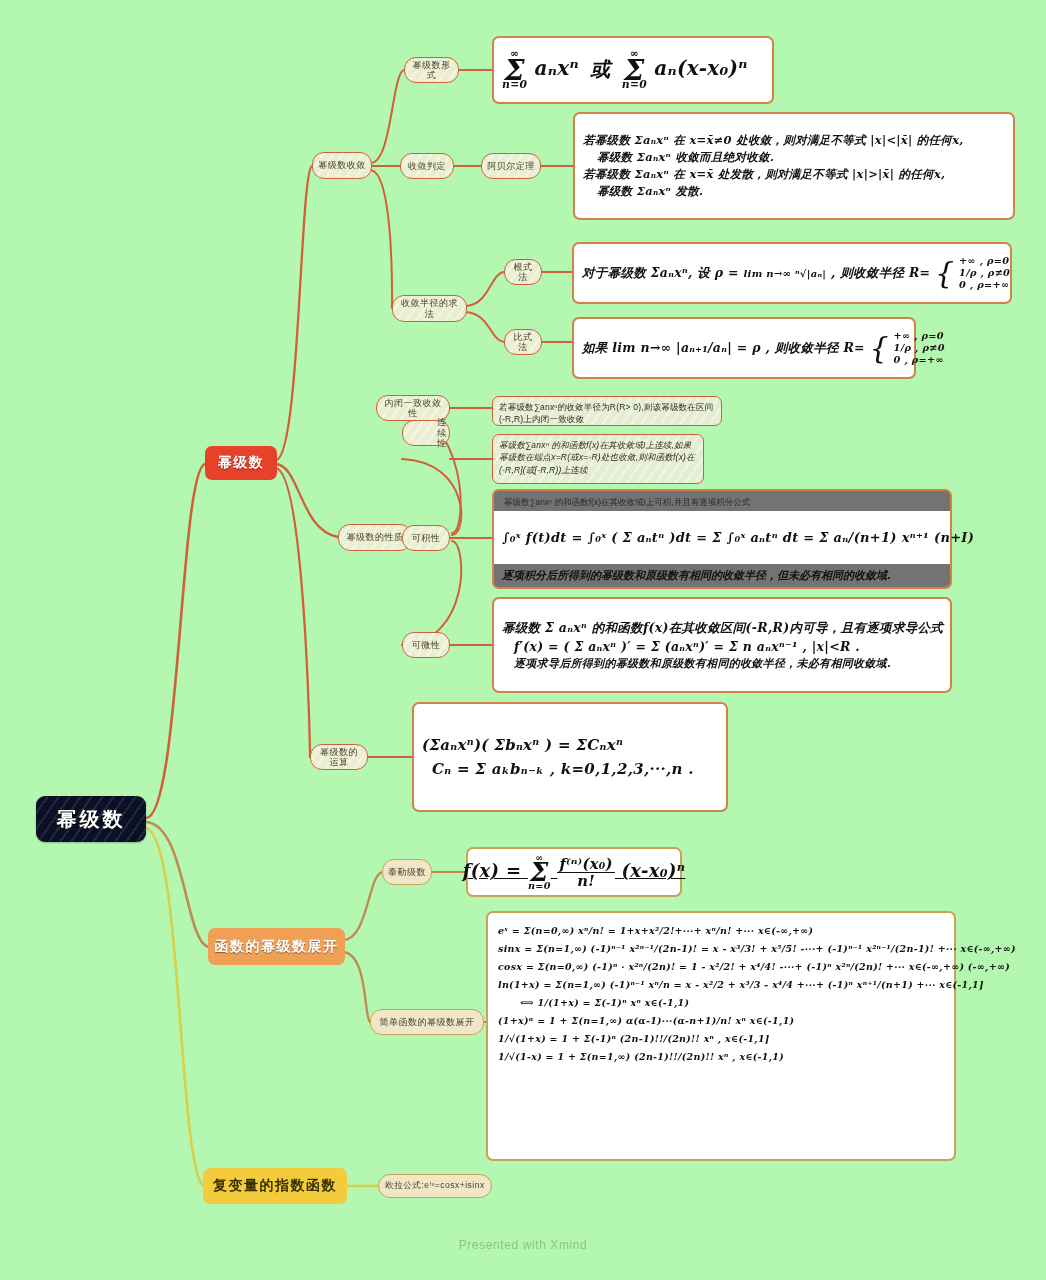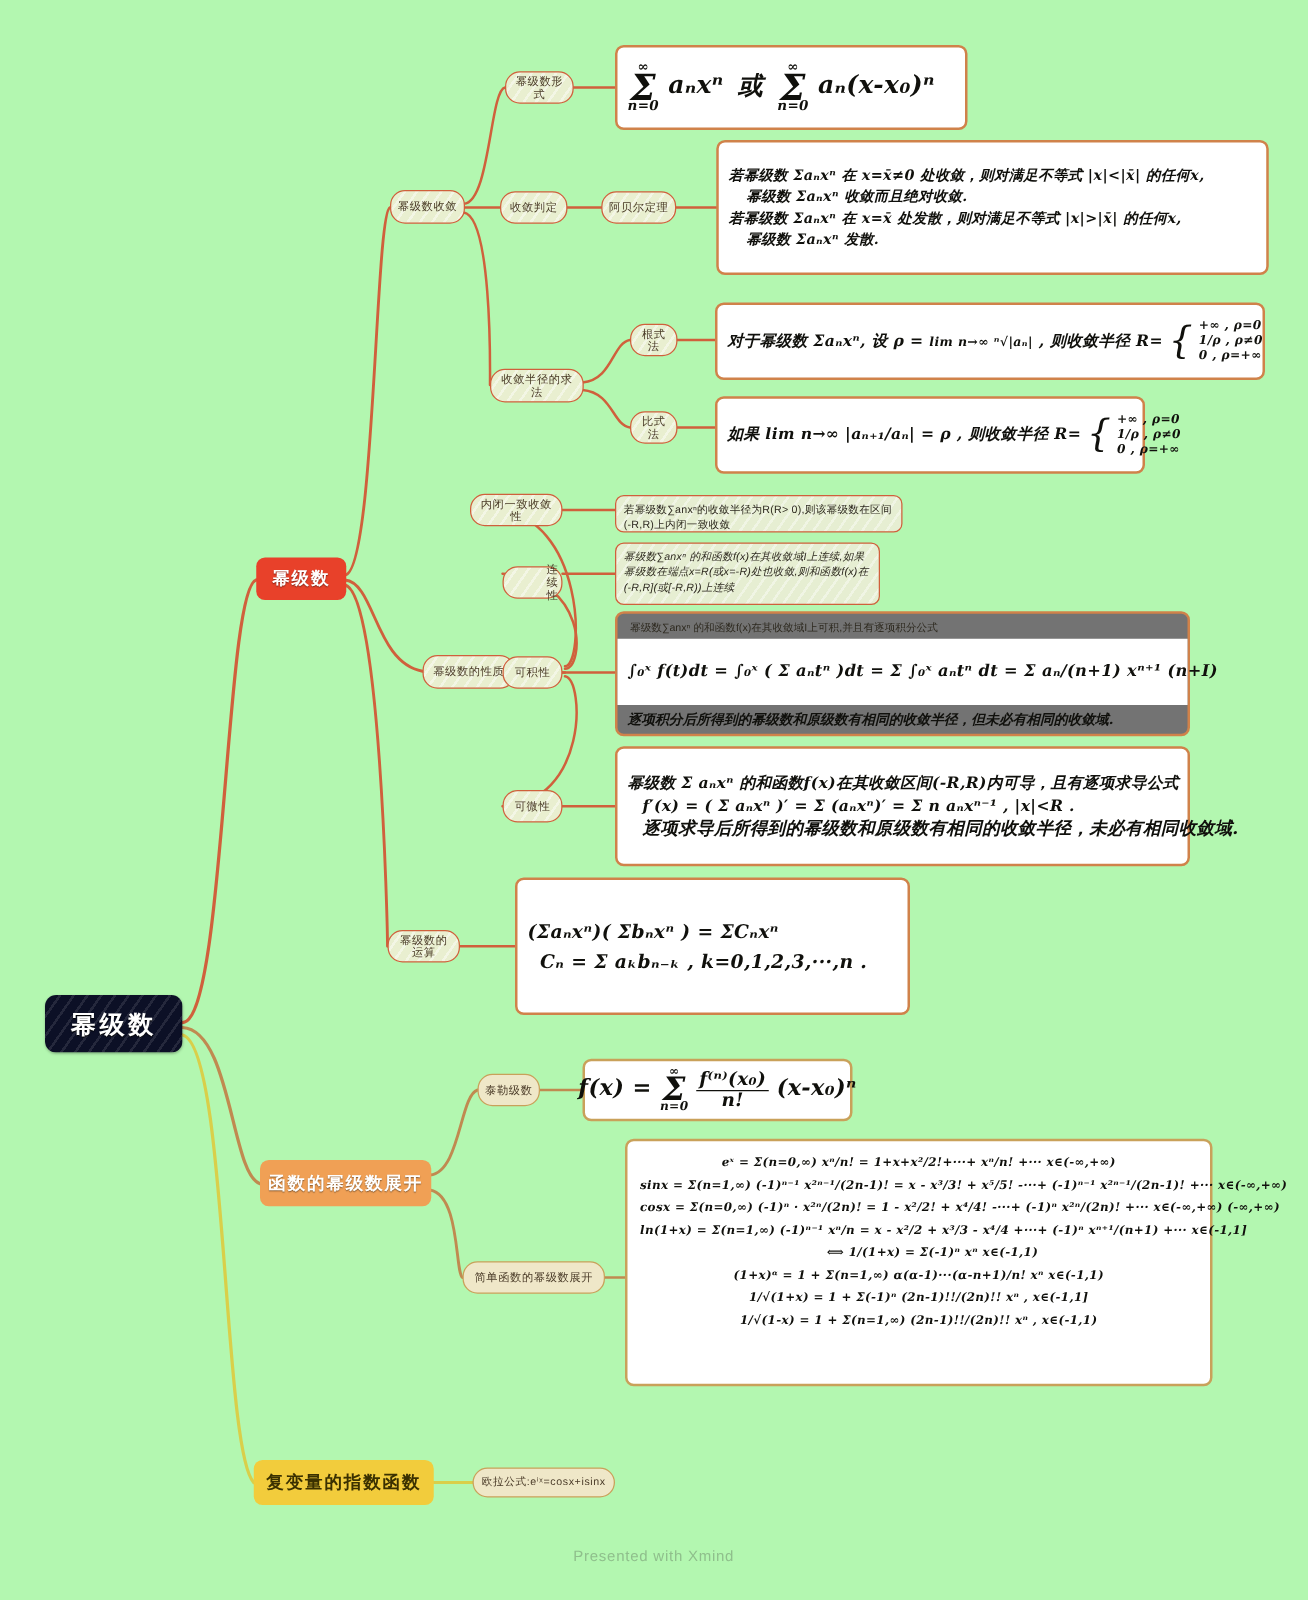--- a/index.html
+++ b/index.html
@@ -199,21 +199,21 @@
   </div>
 
   <div class="node pill" style="left:338px;top:524px;width:74px;height:27px;">
     <span>幂级数的性质</span>
   </div>
 
   <div class="node pill" style="left:376px;top:395px;width:74px;height:26px;">
     <span>内闭一致收敛性</span>
   </div>
 
-  <div class="node pill" style="left:402px;top:453px;width:48px;height:26px;padding-left:37px;">
+  <div class="node pill" style="left:402px;top:420px;width:48px;height:26px;padding-left:37px;">
     <span>连续性</span>
   </div>
 
   <div class="node pill" style="left:402px;top:525px;width:48px;height:26px;">
     <span>可积性</span>
   </div>
 
   <div class="node pill" style="left:402px;top:632px;width:48px;height:26px;">
     <span>可微性</span>
   </div>
@@ -289,38 +289,38 @@
     <div class="topnote">幂级数∑anxⁿ 的和函数f(x)在其收敛域I上可积,并且有逐项积分公式</div>
     <div class="white">
       <div class="ln" style="font-size:13px;">∫₀ˣ f(t)dt = ∫₀ˣ ( Σ aₙtⁿ )dt = Σ ∫₀ˣ aₙtⁿ dt = Σ aₙ/(n+1) xⁿ⁺¹  (n+I)</div>
     </div>
     <div class="botnote" style="font-size:11px;">逐项积分后所得到的幂级数和原级数有相同的收敛半径，但未必有相同的收敛域.</div>
   </div>
 
   <div class="node hw" style="left:492px;top:597px;width:460px;height:96px;">
     <div class="ln" style="font-size:12.5px;padding:1px 0;">幂级数 Σ aₙxⁿ 的和函数f(x)在其收敛区间(-R,R)内可导，且有逐项求导公式</div>
     <div class="ln" style="font-size:12.5px;padding:1px 0 1px 12px;">f′(x) = ( Σ aₙxⁿ )′ = Σ (aₙxⁿ)′ = Σ n aₙxⁿ⁻¹ , |x|&lt;R .</div>
-    <div class="ln" style="font-size:14px;padding:1px 0 1px 12px;">逐项求导后所得到的幂级数和原级数有相同的收敛半径，未必有相同收敛域.</div>
+    <div class="ln" style="font-size:11px;padding:1px 0 1px 12px;">逐项求导后所得到的幂级数和原级数有相同的收敛半径，未必有相同收敛域.</div>
   </div>
 
   <div class="node hw" style="left:412px;top:702px;width:316px;height:110px;">
     <div class="ln" style="font-size:15px;padding:3px 0;">(Σaₙxⁿ)( Σbₙxⁿ ) = ΣCₙxⁿ</div>
     <div class="ln" style="font-size:15px;padding:3px 0 3px 10px;">Cₙ = Σ aₖbₙ₋ₖ , k=0,1,2,3,···,n .</div>
   </div>
 
-  <div class="node hw tan" style="left:466px;top:847px;width:216px;height:50px;align-items:center;">
+  <div class="node hw tan" style="left:466px;top:847px;width:216px;height:50px;align-items:center;text-decoration:underline;">
     <div class="ln" style="font-size:18px;text-align:center;">
       <span>f(x) =</span>
       <span class="sig"><span class="top">∞</span><span class="mid">Σ</span><span class="bot">n=0</span></span>
       <span class="frac"><span class="num">f⁽ⁿ⁾(x₀)</span><span class="den">n!</span></span>
       <span>(x-x₀)ⁿ</span>
     </div>
   </div>
 
-  <div class="node hw tan" style="left:500px;top:911px;width:470px;height:198px;justify-content:flex-start;padding:8px 10px;text-align:center;">
+  <div class="node hw tan" style="left:486px;top:911px;width:470px;height:250px;justify-content:flex-start;padding:8px 10px;">
     <div class="ln" style="font-size:9.5px;padding:3.5px 0;">eˣ = Σ(n=0,∞) xⁿ/n! = 1+x+x²/2!+···+ xⁿ/n! +···   x∈(-∞,+∞)</div>
     <div class="ln" style="font-size:9.5px;padding:3.5px 0;">sinx = Σ(n=1,∞) (-1)ⁿ⁻¹ x²ⁿ⁻¹/(2n-1)! = x - x³/3! + x⁵/5! -···+ (-1)ⁿ⁻¹ x²ⁿ⁻¹/(2n-1)! +···   x∈(-∞,+∞)</div>
     <div class="ln" style="font-size:9.5px;padding:3.5px 0;">cosx = Σ(n=0,∞) (-1)ⁿ · x²ⁿ/(2n)! = 1 - x²/2! + x⁴/4! -···+ (-1)ⁿ x²ⁿ/(2n)! +···   x∈(-∞,+∞)      (-∞,+∞)</div>
     <div class="ln" style="font-size:9.5px;padding:3.5px 0;">ln(1+x) = Σ(n=1,∞) (-1)ⁿ⁻¹ xⁿ/n = x - x²/2 + x³/3 - x⁴/4 +···+ (-1)ⁿ xⁿ⁺¹/(n+1) +···   x∈(-1,1]</div>
     <div class="ln" style="font-size:9.5px;padding:3.5px 0 3.5px 22px;">⟺  1/(1+x) = Σ(-1)ⁿ xⁿ    x∈(-1,1)</div>
     <div class="ln" style="font-size:9.5px;padding:3.5px 0;">(1+x)ᵅ = 1 + Σ(n=1,∞)  α(α-1)···(α-n+1)/n!  xⁿ    x∈(-1,1)</div>
     <div class="ln" style="font-size:9.5px;padding:3.5px 0;">1/√(1+x) = 1 + Σ(-1)ⁿ (2n-1)!!/(2n)!! xⁿ ,  x∈(-1,1]</div>
     <div class="ln" style="font-size:9.5px;padding:3.5px 0;">1/√(1-x) = 1 + Σ(n=1,∞) (2n-1)!!/(2n)!! xⁿ ,  x∈(-1,1)</div>
   </div>
 

